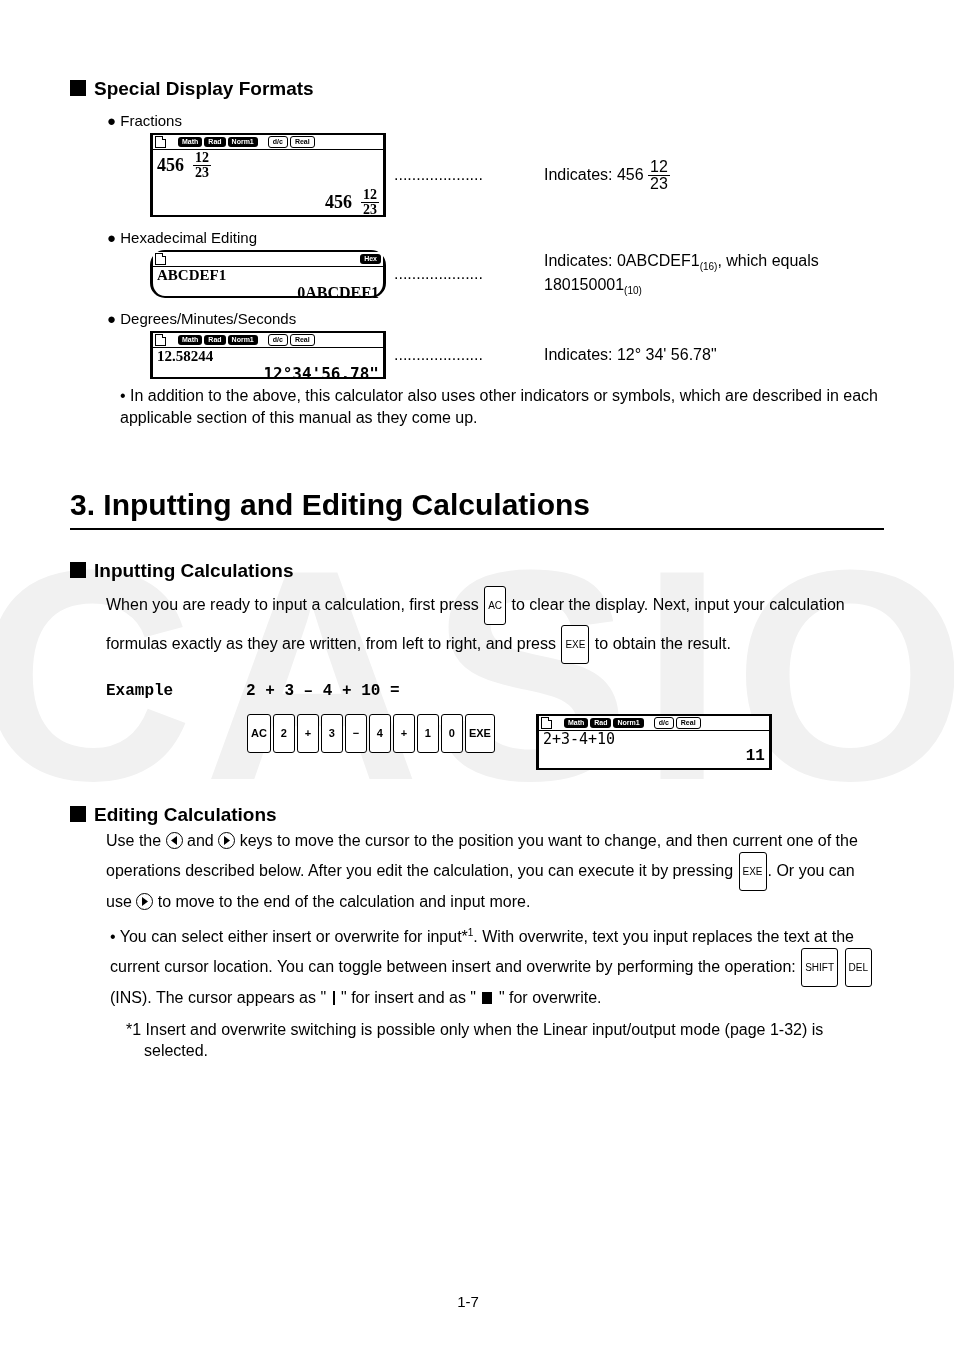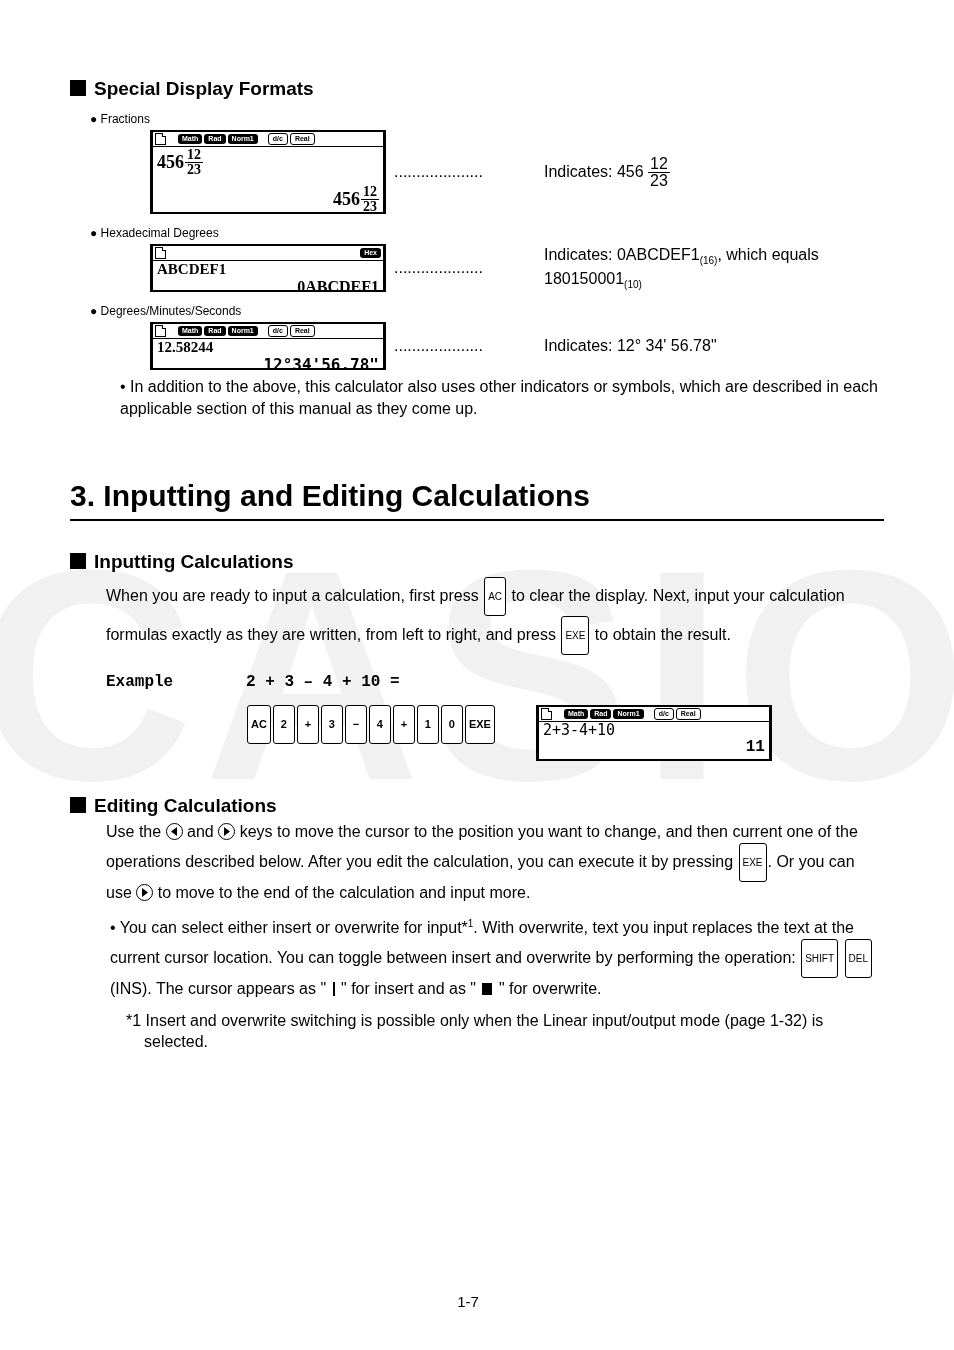--- a/index.html
+++ b/index.html
@@ -52,22 +52,22 @@
     font-size: 30px;
     font-weight: bold;
     margin: 60px 0 6px 0;
   }
   hr.thick { border: none; border-top: 2.5px solid #000; margin: 0 0 30px 0; }
   p.body {
     margin: 4px 0 14px 36px;
     line-height: 1.35;
   }
   .bullet-line {
-    margin: 12px 0 4px 20px;
-    font-size: 12px;
+    margin: 12px 0 4px 37px;
+    font-size: 15px;
   }
   .bullet-sub {
     margin: 6px 0 6px 50px;
     line-height: 1.35;
   }
   .fmt-row {
     display: flex;
     align-items: flex-start;
     margin-left: 80px;
     margin-bottom: 4px;
@@ -135,21 +135,21 @@
   }
   .frac {
     display: inline-block;
     vertical-align: middle;
     text-align: center;
     font-size: 14px;
     line-height: 1;
   }
   .frac .num { display:block; border-bottom:1px solid #000; padding:0 2px; }
   .frac .den { display:block; padding:0 2px; }
-  .mixed { display:inline-flex; align-items:center; }
+  .mixed { display:inline-flex; align-items:center;gap:8px; }
   .mixed .whole { font-size:18px; margin-right:1px; }
   sub { font-size: 10px; }
   sup { font-size: 10px; }
   .key {
     display: inline-block;
     border: 1px solid #000;
     border-radius: 3px;
     font-size: 10px;
     font-family: Arial, sans-serif;
     padding: 12px 3px;
@@ -248,23 +248,23 @@
             </span>
           </span>
       </div>
     </div>
     <div class="fmt-dots">....................</div>
     <div class="fmt-desc">
       <span>Indicates: 456 </span><span class="frac" style="font-size:16px;"><span class="num">12</span><span class="den">23</span></span>
     </div>
   </div>
 
-  <div class="bullet-line">● <span>Hexadecimal Degrees</span></div>
+  <div class="bullet-line">● <span>Hexadecimal Editing</span></div>
   <div class="fmt-row">
-    <div class="screen" style="height:48px;">
+    <div class="screen" style="height:48px;border-radius:15px;">
       <div class="statusbar">
         <span class="doc-icon"></span>
         <span class="screen-hex-badge badge">Hex</span>
       </div>
       <div class="line" style="border-top:1px solid #000;">ABCDEF1</div>
       <div class="result">0ABCDEF1</div>
     </div>
     <div class="fmt-dots">....................</div>
     <div class="fmt-desc">
       <span>Indicates: 0ABCDEF1</span><sub>(16)</sub><span>, which equals</span><br>

